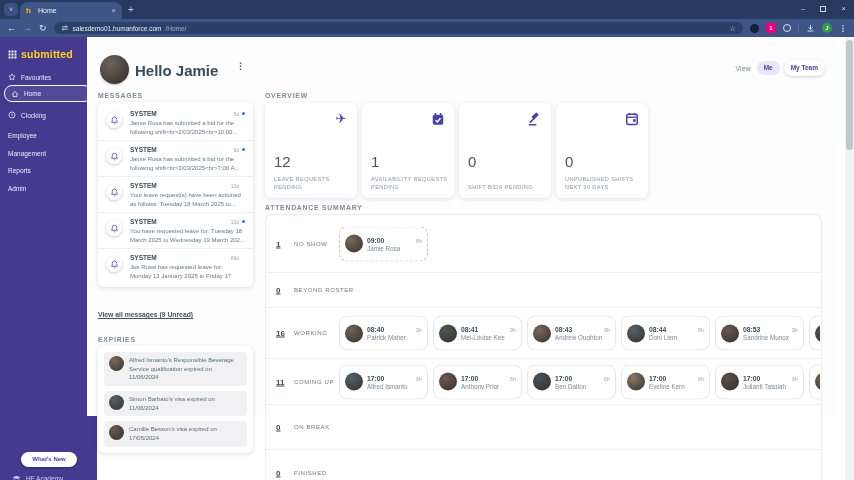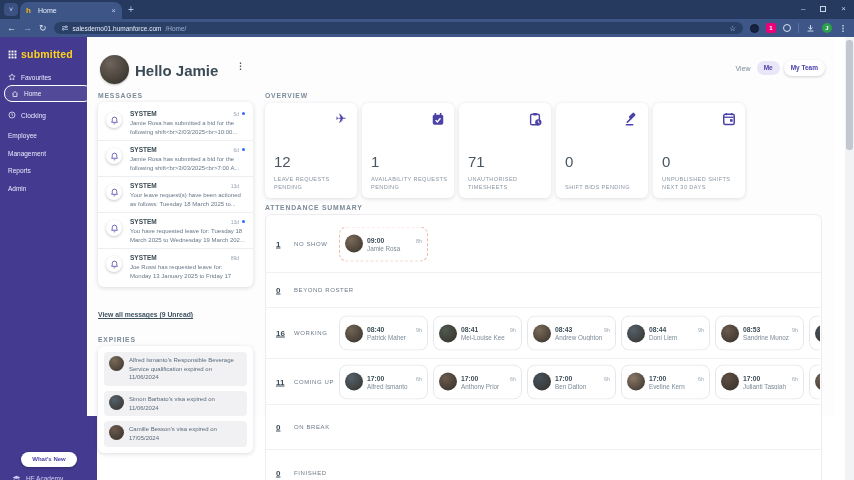--- a/index.html
+++ b/index.html
@@ -358,30 +358,20 @@
     <span class="ov-icon"><svg viewBox="0 0 16 16">
             <rect x="2" y="3" width="12" height="11.5" rx="2" fill="#4b42a8"></rect>
             <path d="M5 1.2V4M11 1.2V4" stroke="#4b42a8" stroke-width="1.8"></path>
             <path d="M5.2 9.3l2 2.1 3.6-4.2" fill="none" stroke="#fff" stroke-width="1.6"></path>
           </svg></span>
     <div class="ov-num">1</div>
     <div class="ov-label">AVAILABILITY REQUESTS PENDING</div>
   </div>
       <div class="ov-card">
     <span class="ov-icon"><svg viewBox="0 0 16 16">
-            <rect x="3" y="2.6" width="10" height="12" rx="1.6" fill="none" stroke="#4b42a8" stroke-width="1.6"></rect>
-            <rect x="5.8" y="1" width="4.4" height="3" rx="1" fill="#4b42a8"></rect>
-            <circle cx="11.8" cy="11.8" r="3.6" fill="#4b42a8"></circle>
-            <path d="M11.8 9.9v1.9l1.4.9" fill="none" stroke="#fff" stroke-width="1.1"></path>
-          </svg></span>
-    <div class="ov-num">71</div>
-    <div class="ov-label">UNAUTHORISED TIMESHEETS</div>
-  </div>
-      <div class="ov-card">
-    <span class="ov-icon"><svg viewBox="0 0 16 16">
             <rect x="6.1" y="0.6" width="4.2" height="7.8" rx="1.2" transform="rotate(45 8.2 4.5)" fill="#4b42a8"></rect>
             <path d="M7 7.3L2.6 11.7" stroke="#4b42a8" stroke-width="1.9" stroke-linecap="round"></path>
             <path d="M1.6 14.6h7.2" stroke="#4b42a8" stroke-width="1.8" stroke-linecap="round"></path>
           </svg></span>
     <div class="ov-num">0</div>
     <div class="ov-label">SHIFT BIDS PENDING</div>
   </div>
       <div class="ov-card">
     <span class="ov-icon"><svg viewBox="0 0 16 16">
             <rect x="2" y="2.6" width="12" height="11.8" rx="1.8" fill="none" stroke="#4b42a8" stroke-width="1.7"></rect>

